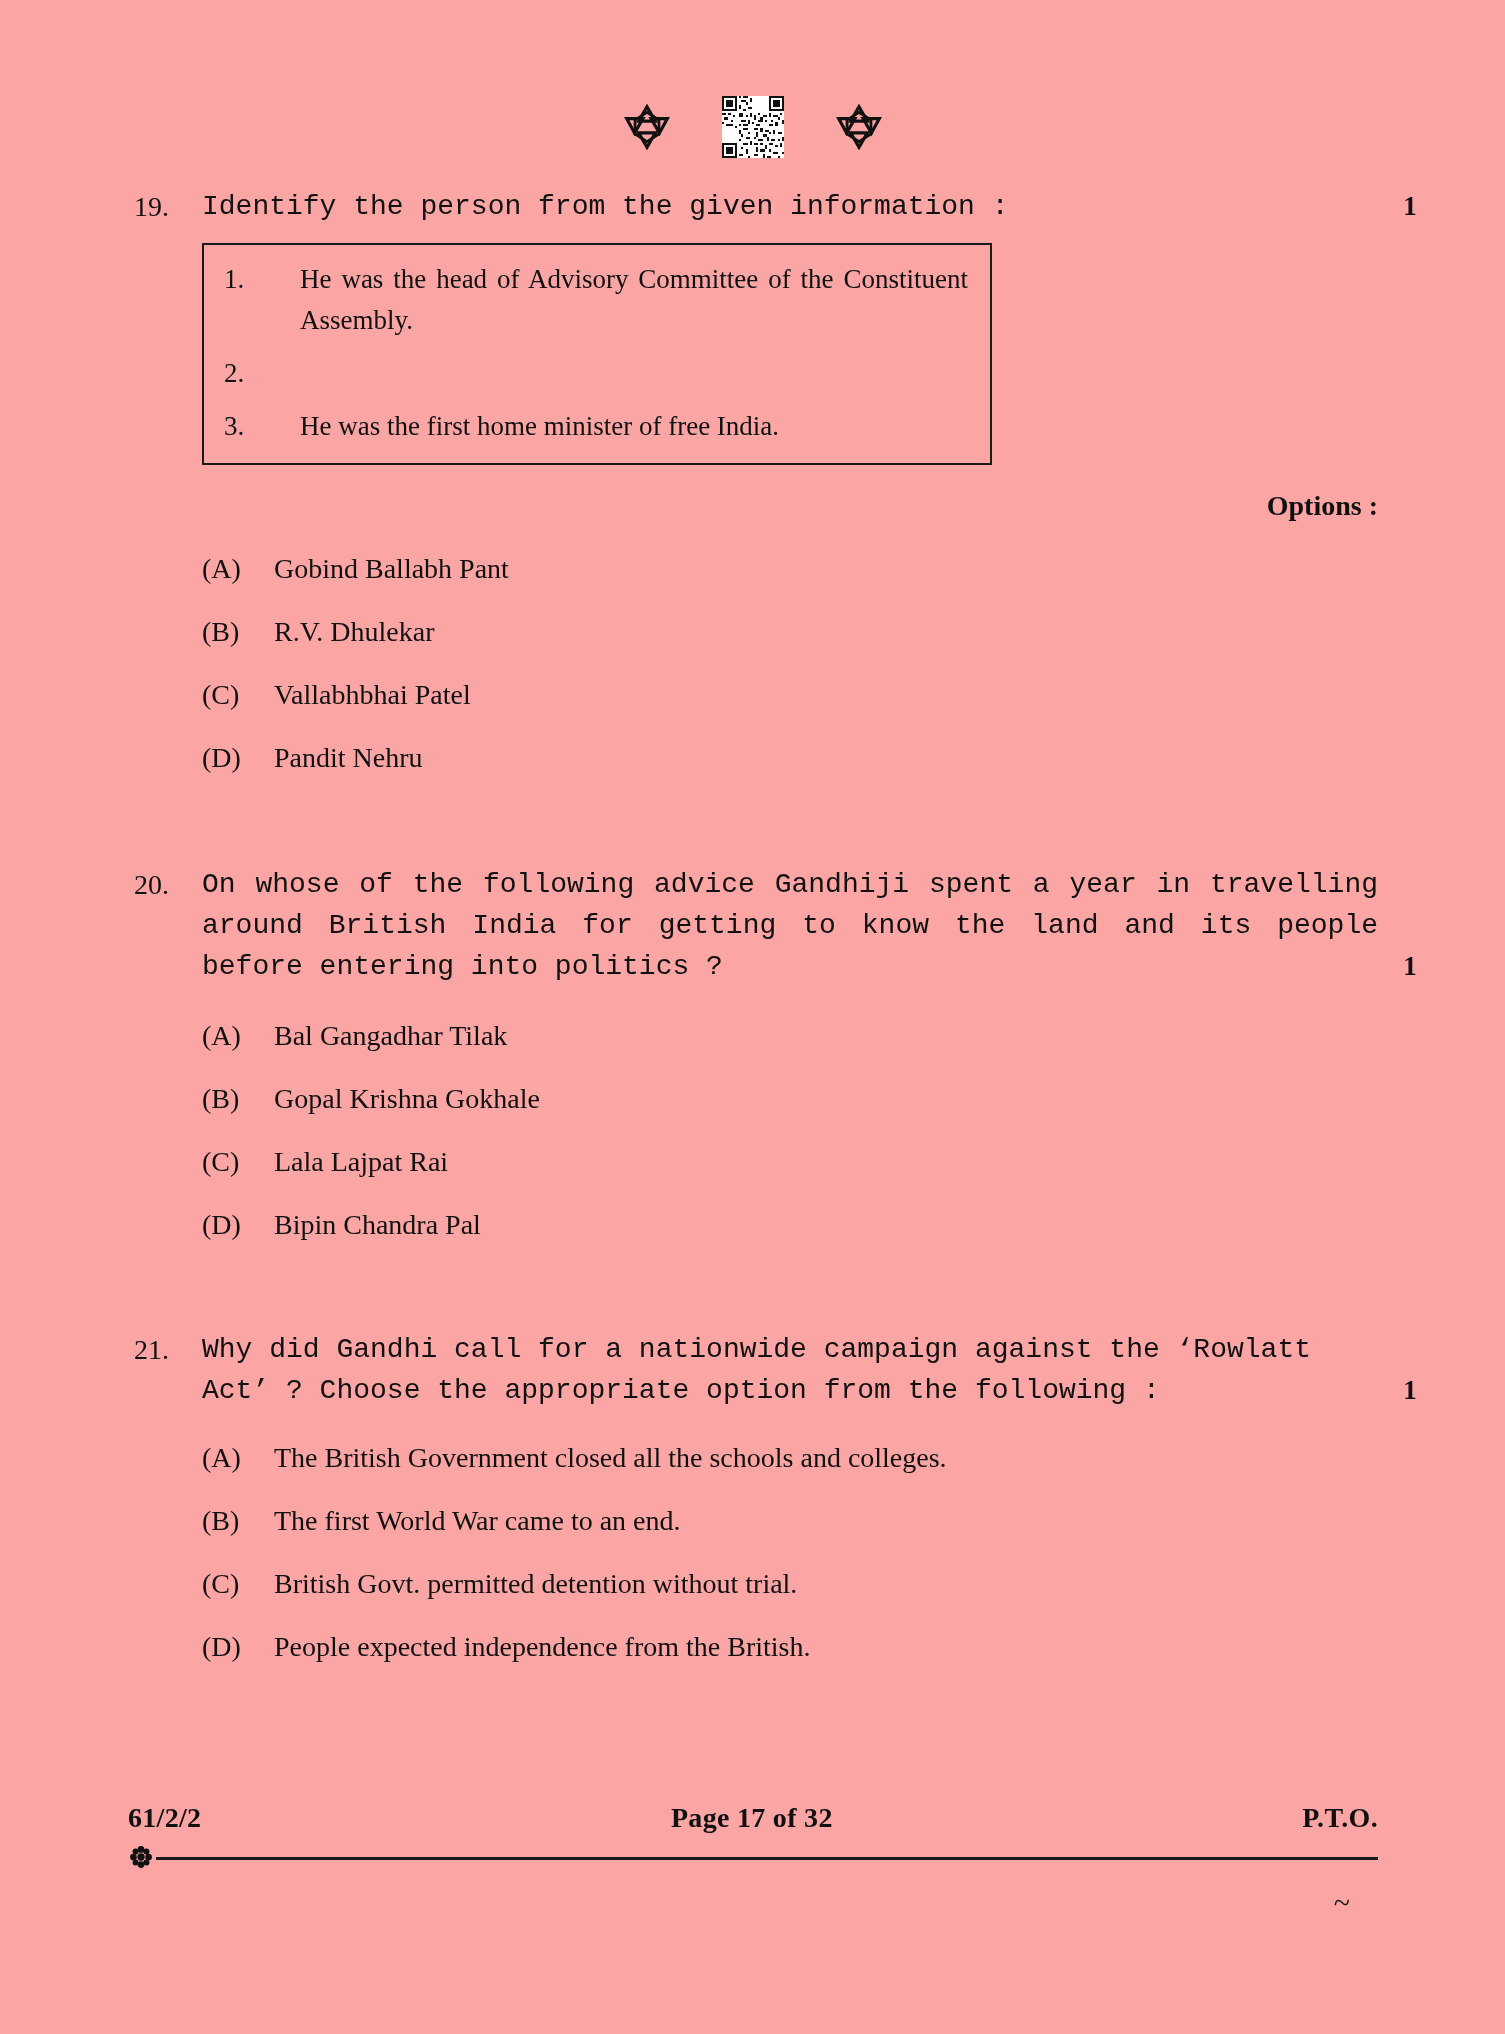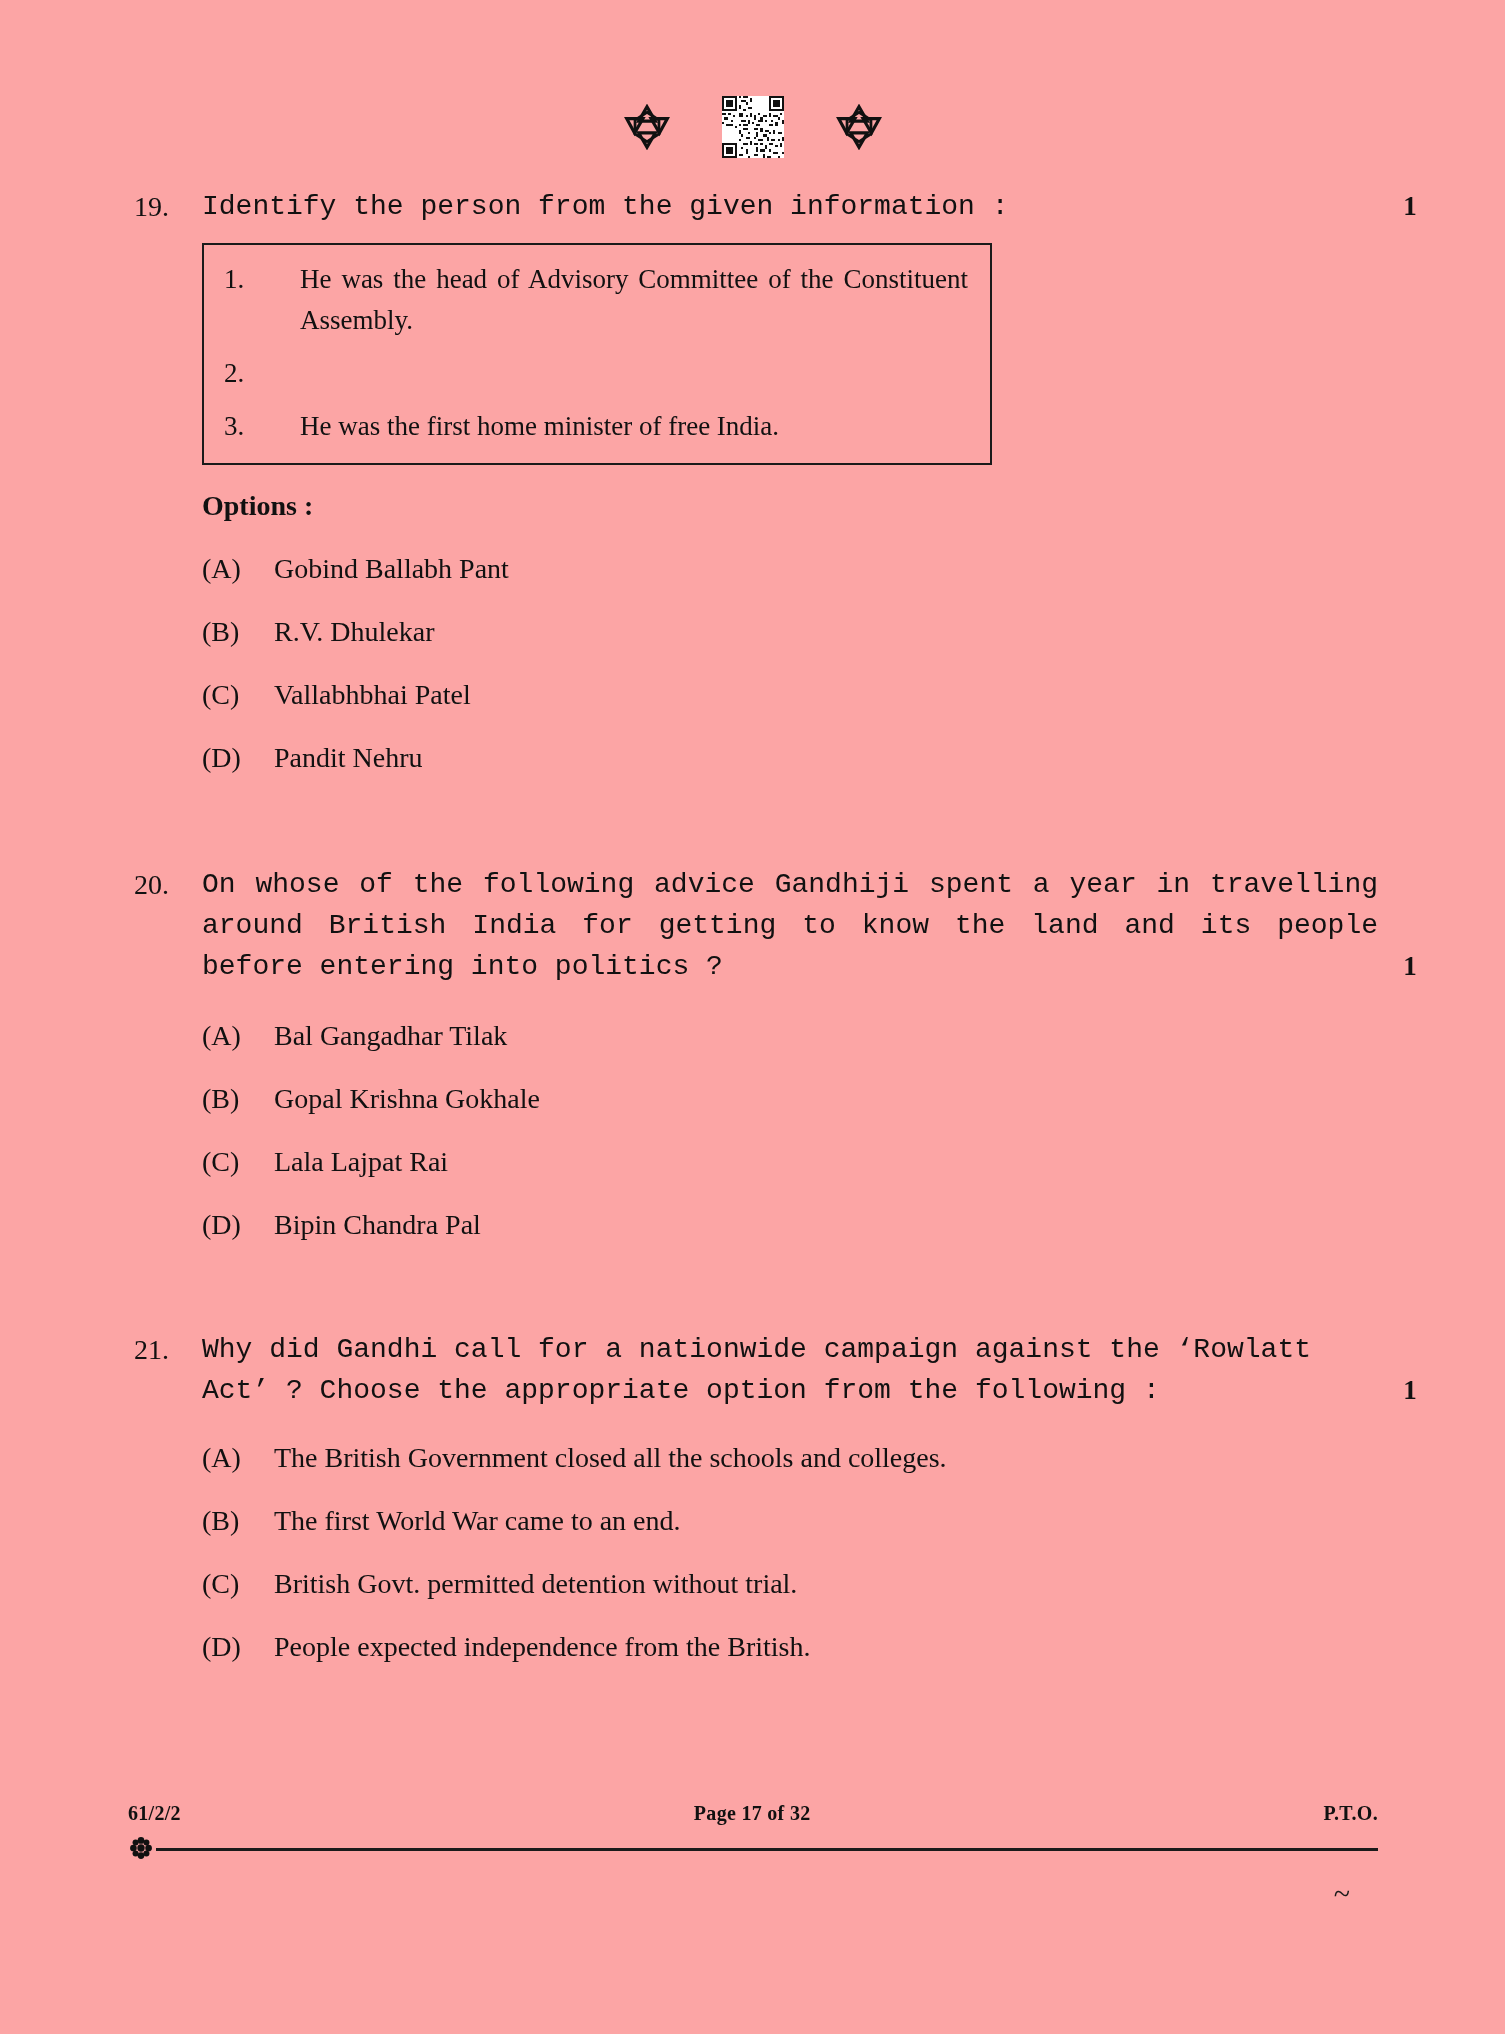--- a/index.html
+++ b/index.html
@@ -119,20 +119,21 @@
   }
   .stmt-text.nojust { text-align: left; }
 
   
   .options-label {
     font-size: 28px;
     font-weight: bold;
     line-height: 41px;
     margin-top: 20px;
     margin-bottom: 6px;
+    text-align: right;
   }
   .opt {
     display: flex;
     align-items: flex-start;
     font-size: 28px;
     line-height: 41px;
     margin-top: 22px;
   }
   .opt-key {
     width: 72px;
@@ -144,21 +145,21 @@
   .footer {
     position: absolute;
     left: 128px;
     top: 1802px;
     width: 1250px;
   }
   .footer-row {
     display: flex;
     justify-content: space-between;
     align-items: baseline;
-    font-size: 20px;
+    font-size: 28px;
     font-weight: bold;
     letter-spacing: 0.3px;
   }
   .footer-center { font-weight: bold; }
   .rule-wrap {
     position: relative;
     margin-top: 14px;
     height: 22px;
   }
   .rule {

